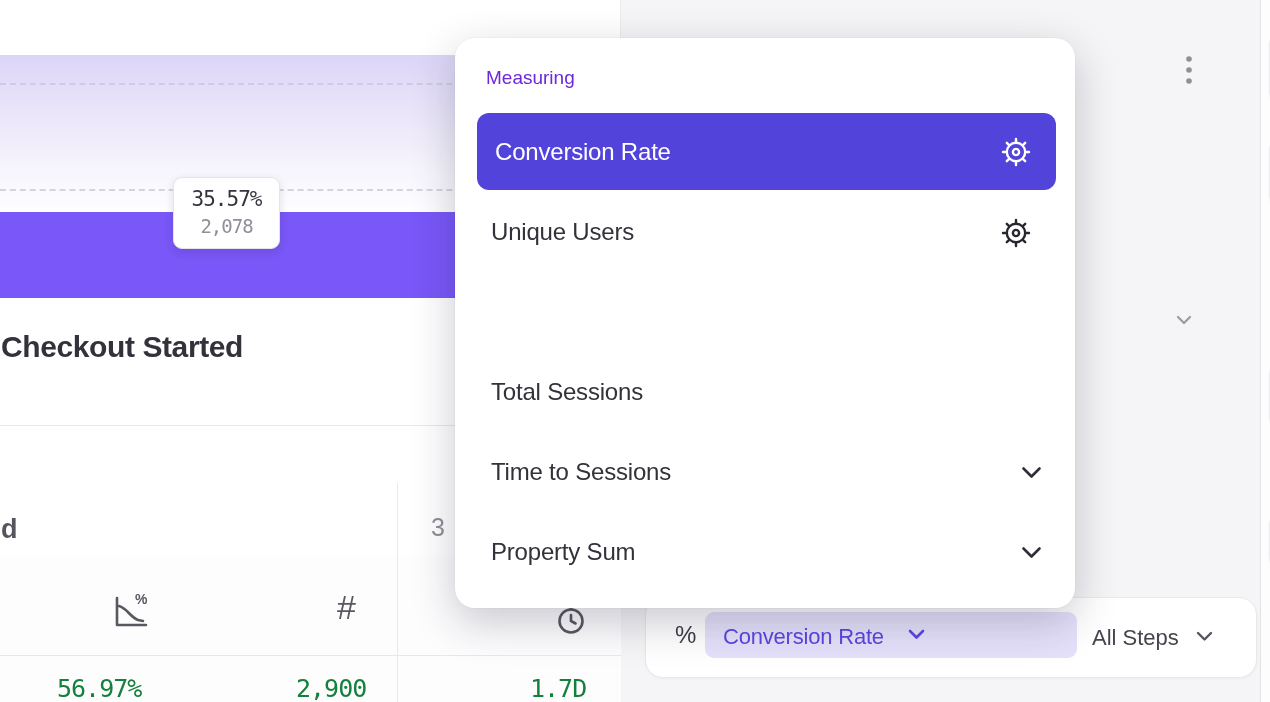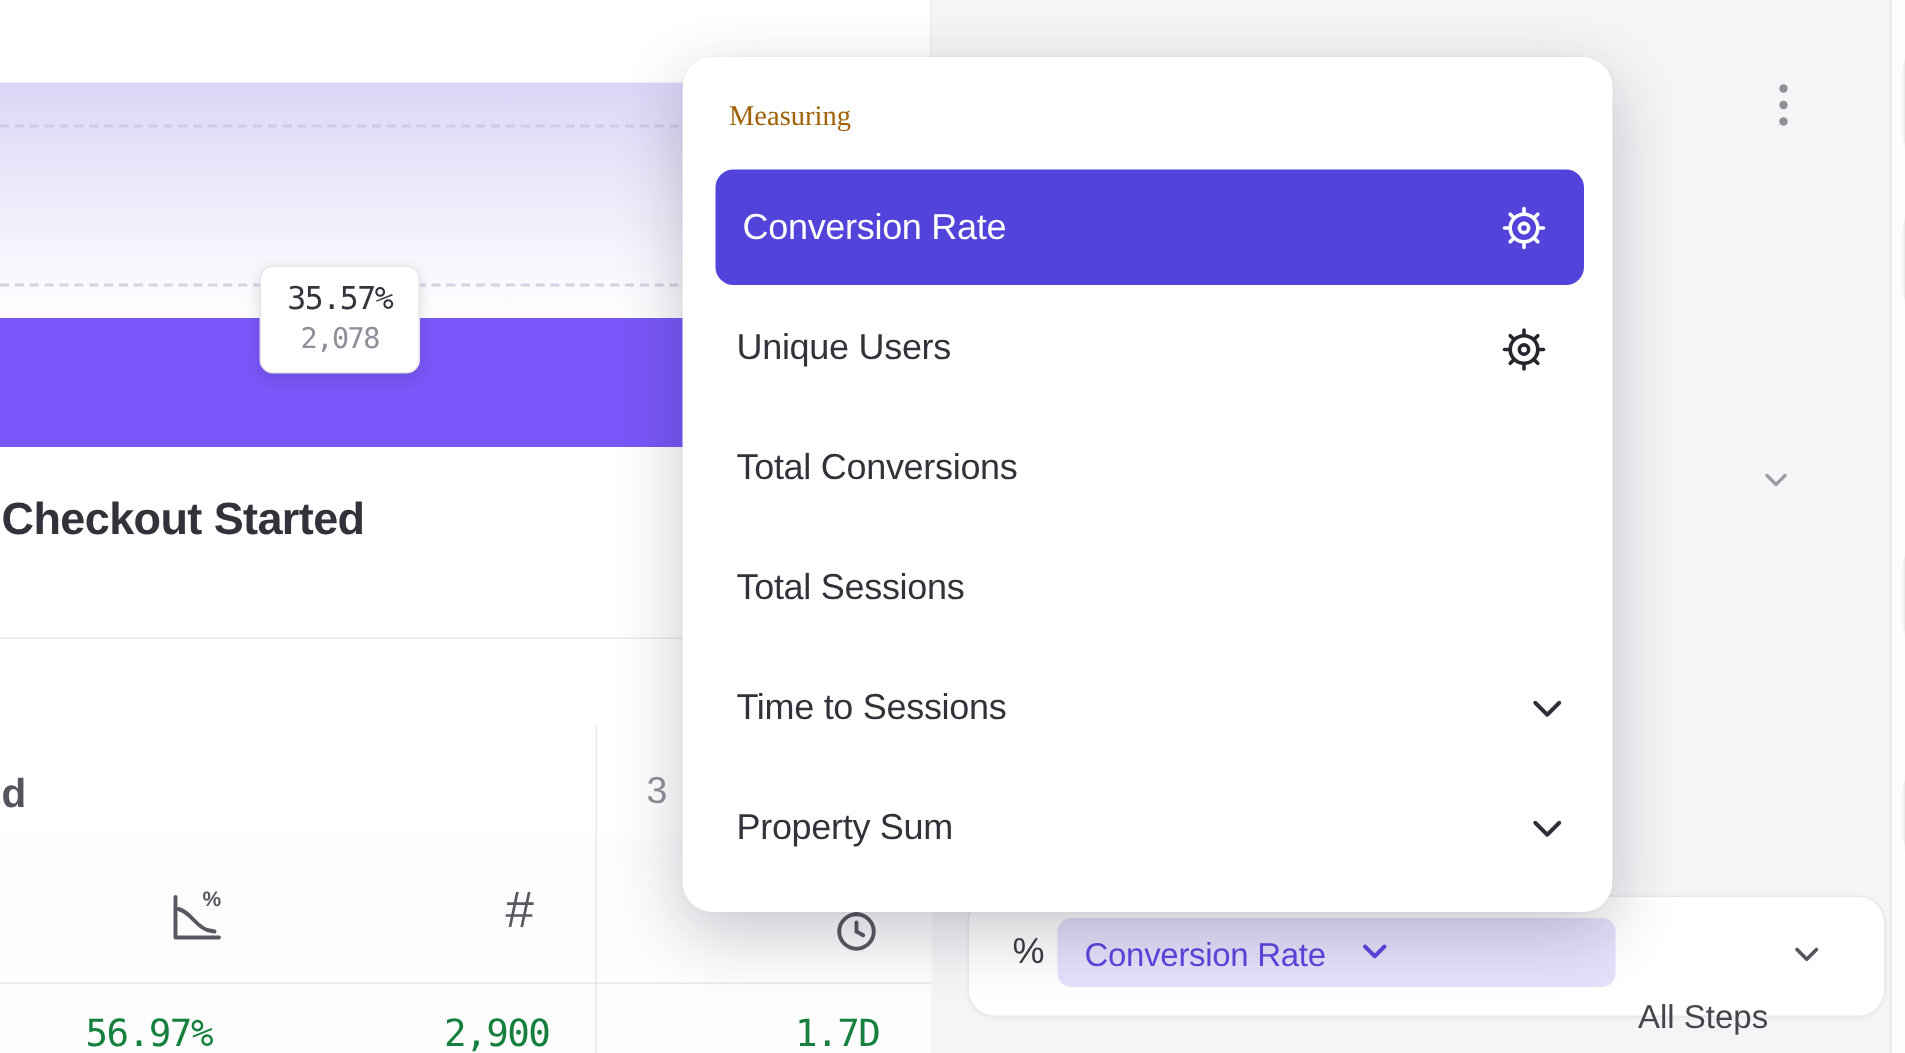--- a/index.html
+++ b/index.html
@@ -49,27 +49,27 @@
               font-size:21px; color:#9b9ba3; cursor:pointer; }
   .adv-chev { left:1176px; top:315px; color:#9b9ba3; }
 
   .footer-card { left:645px; top:597px; width:612px; height:81px; background:#fff;
                  border:1px solid #e9e9ec; border-radius:18px; box-shadow:0 1px 3px rgba(0,0,0,.04); }
   .pct { left:675px; top:621px; font-size:24px; font-weight:500; color:#3c3c44; }
   .chip { left:705px; top:612px; width:372px; height:46px; background:#e5e1fb; border-radius:9px;
           cursor:pointer; }
   .chip-label { left:723px; top:624px; font-size:22px; font-weight:500; color:#5b46e0; letter-spacing:-0.2px; }
   .chip-chev  { left:908px; top:629px; color:#5b46e0; }
-  .allsteps { left:1092px; top:625px; font-size:22px; font-weight:500; color:#45454d; cursor:pointer;margin-top:40px; }
+  .allsteps { left:1092px; top:625px; font-size:22px; font-weight:500; color:#45454d; cursor:pointer; }
   .as-chev  { left:1196px; top:631px; color:#55555d; }
 
   
   .menu { left:455px; top:38px; width:620px; height:570px; background:#fff; border-radius:20px;
           box-shadow:0 14px 44px rgba(30,30,55,.24), 0 0 0 1px rgba(0,0,0,.02); z-index:30; }
-  .menu-header { left:486px; top:67px; font-size:19px; color:#a16207; z-index:31;font-family:Liberation Serif, serif; }
+  .menu-header { left:486px; top:67px; font-size:19px; color:#6d28d9; z-index:31; }
   .pill { left:477px; top:113px; width:579px; height:77px; border-radius:12px; z-index:31; cursor:pointer; }
   .pill-label { left:495px; top:138px; font-size:24px; font-weight:500; color:#ffffff; z-index:32;
                 letter-spacing:-0.2px; }
   .menu-item { left:491px; font-size:24px; font-weight:500; color:#32323a; z-index:31; cursor:pointer;
                letter-spacing:-0.2px; }
   .mi1 { top:218px; } .mi2 { top:298px; } .mi3 { top:378px; } .mi4 { top:458px; } .mi5 { top:538px; }
   .gear { position:absolute; width:30px; height:30px; z-index:32; cursor:pointer; }
   .gear-sel  { left:1001px; top:137px; color:#ffffff; }
   .gear-item { left:1001px; top:218px; color:#26262e; }
   .menu-chev { position:absolute; z-index:31; color:#2f2f37; }
@@ -196,21 +196,20 @@
         <line x1="7.9" y1="22.1" x2="5.8" y2="24.2"></line>
       <line x1="5" y1="15" x2="2" y2="15"></line>
         <line x1="7.9" y1="7.9" x2="5.8" y2="5.8"></line>
       <line x1="15" y1="5" x2="15" y2="2"></line>
         <line x1="22.1" y1="7.9" x2="24.2" y2="5.8"></line>
       <circle cx="15" cy="15" r="9.2"></circle>
         <circle cx="15" cy="15" r="3.1"></circle>
     </svg>
   </div>
 
-  <div class="abs menu-item mi2">Total Conversions</div>
   <div class="abs menu-item mi3">Total Sessions</div>
 
   <div class="abs menu-item mi4">Time to Sessions</div>
   <div class="menu-chev mc1">
     <svg width="21" height="13" viewBox="0 0 21 13" fill="none" stroke="currentColor" stroke-width="2.6" stroke-linecap="round" stroke-linejoin="round">
       <polyline points="2.5,2.5 10.5,10.5 18.5,2.5"></polyline>
     </svg>
   </div>
 
   <div class="abs menu-item mi5">Property Sum</div>

